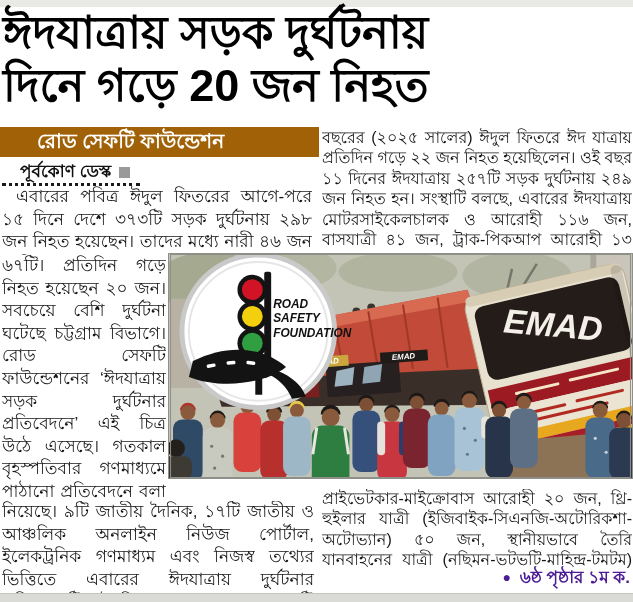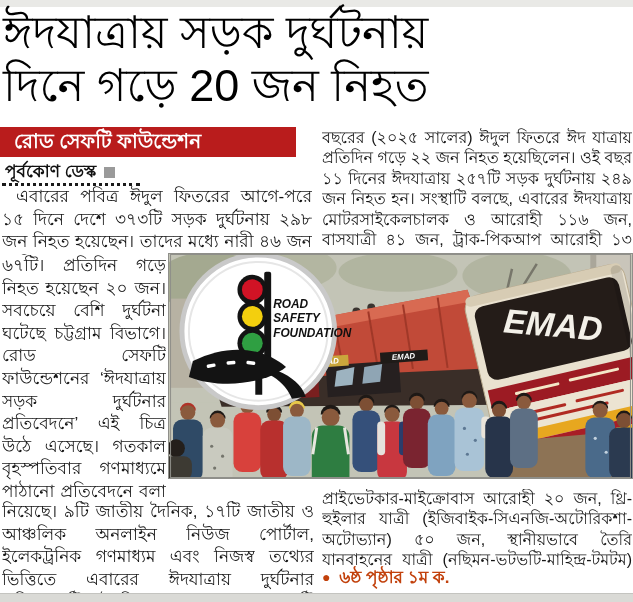--- a/index.html
+++ b/index.html
@@ -2,40 +2,40 @@
 <html><head>
 <meta charset="utf-8">
 <style>
   html,body{margin:0;padding:0;background:#fff;}
   .page{
     position:relative;width:633px;height:602px;background:#ffffff;
     font-family:"Liberation Sans",sans-serif;color:#111;overflow:hidden;
   }
   .topbar{position:absolute;left:0;top:0;width:633px;height:7px;background:#e9e9e6;}
   .bottombar{position:absolute;left:0;top:593px;width:633px;height:9px;background:#dadad6;border-top:1px solid #c4c4c0;}
-  .headline{position:absolute;left:3px;top:6px;width:628px;font-weight:normal;color:#000;
+  .headline{position:absolute;left:3px;top:6px;width:628px;font-weight:bold;color:#000;
     font-size:45px;line-height:53px;letter-spacing:0px;}
-  .banner{position:absolute;left:0;top:127px;width:296px;height:30px;background:#b91c1c;
-    display:flex;align-items:center;}
+  .banner{position:absolute;left:0;top:127px;width:296px;height:30px;background:#a16207;
+    display:flex;align-items:center;padding-left:23px;}
   .banner span{color:#ffffff;font-weight:bold;font-size:20px;padding-left:14px;}
-  .byline{position:absolute;left:5px;top:158px;font-size:17px;font-weight:bold;color:#111;
+  .byline{position:absolute;left:20px;top:158px;font-size:17px;font-weight:bold;color:#111;
     display:flex;align-items:center;gap:8px;}
   .byline .sq{display:inline-block;width:11px;height:11px;background:#9a9a9a;}
   .dotted{position:absolute;left:2px;top:177px;width:138px;height:6px;
     border-bottom:3px dotted #1a1a1a;}
   p.body{margin:0;text-align:justify;color:#161616;}
   .lcol{font-size:17px;line-height:22.6px;}
   .rcol{font-size:16px;line-height:20.4px;}
   .p-wide-top{position:absolute;left:2px;top:186px;width:310px;height:69px;overflow:hidden;text-indent:14px;}
   .p-narrow{position:absolute;left:2px;top:255px;width:164px;height:246px;overflow:hidden;}
   .p-wide-bottom{position:absolute;left:2px;top:501px;width:312px;height:92px;overflow:hidden;}
   .p-right-top{position:absolute;left:322px;top:128px;width:310px;height:123px;overflow:hidden;}
   .p-right-bottom{position:absolute;left:322px;top:489px;width:310px;height:83px;overflow:hidden;}
-  .jump{position:absolute;left:322px;top:564px;width:308px;
-    font-size:17px;font-weight:bold;color:#c2410c;}
+  .jump{position:absolute;left:322px;top:564px;width:308px;text-align:right;
+    font-size:17px;font-weight:bold;color:#4c1d95;}
   .jump .bullet{font-size:14px;position:relative;top:-1px;margin-right:4px;}
   .photo{position:absolute;left:168px;top:253px;width:465px;height:226px;margin:0;
     border:1px solid #8f8f8a;box-sizing:border-box;background:#c3c4b6;}
   .photo svg{display:block;}
 </style>
 </head>
 <body>
 
 <div class="page">
 

